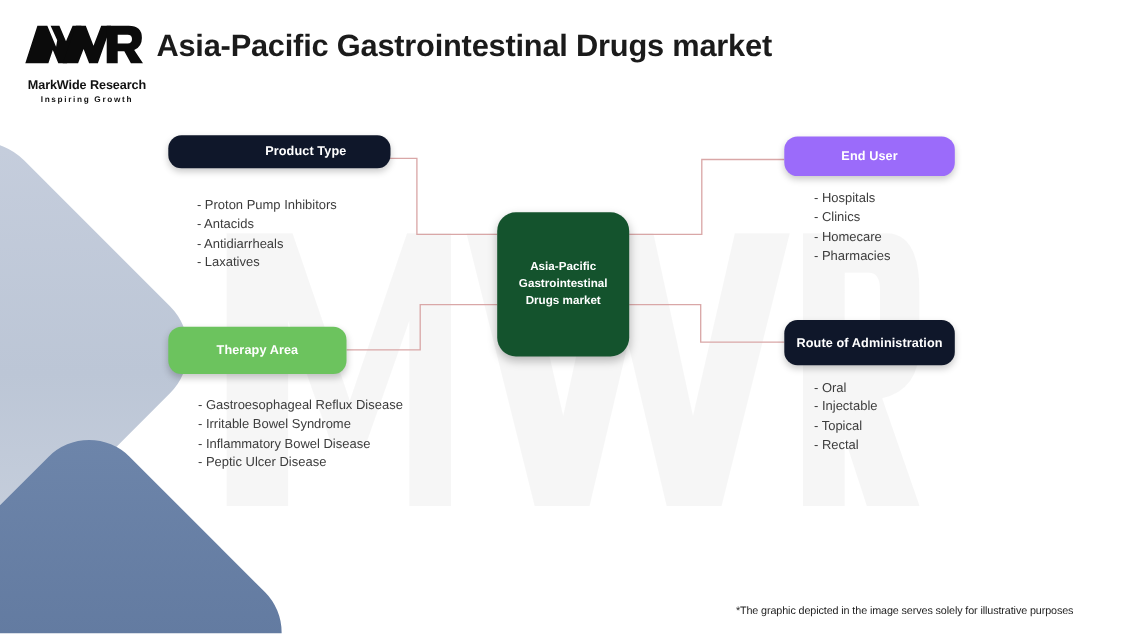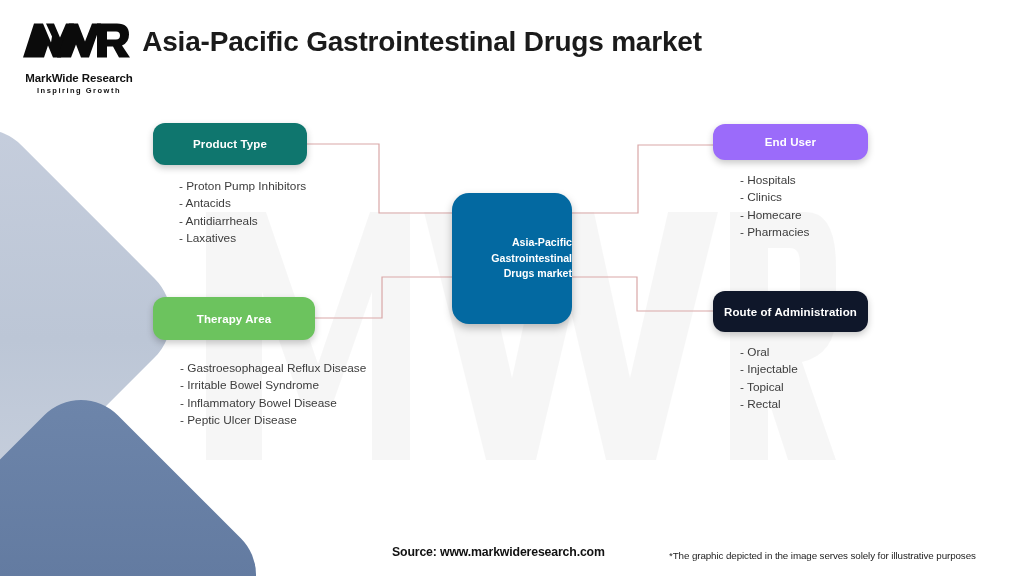--- a/index.html
+++ b/index.html
@@ -107,21 +107,21 @@
     border-radius: 12px;
     box-shadow: 0 3px 7px rgba(0,0,0,0.22);
     display: flex;
     align-items: center;
     justify-content: center;
     color: #ffffff;
     font-size: 11.5px;
     font-weight: bold;
     letter-spacing: 0.1px;
   }
-  .pill-product { left: 153px; top: 123px; width: 154px; height: 42px; background: #0f766e; }
+  .pill-product { left: 153px; top: 123px; width: 154px; height: 30px; background: #0f172a; padding-left: 48px; }
   .pill-therapy { left: 153px; top: 297px; width: 162px; height: 43px; background: #6cc35e; }
   .pill-enduser { left: 713px; top: 124px; width: 155px; height: 36px; background: #9b6bfa; }
   .pill-route   { left: 713px; top: 291px; width: 155px; height: 41px; background: #0f172a; }
 
   
   .items {
     position: absolute;
     font-size: 11.8px;
     color: #3c3c3c;
     line-height: 17.4px;
@@ -133,26 +133,26 @@
   .items-route   { left: 740px; top: 344px; }
   .items div { }
 
   
   .center-node {
     position: absolute;
     left: 452px;
     top: 193px;
     width: 120px;
     height: 131px;
-    background: #0369a1;
+    background: #14532d;
     border-radius: 17px;
     box-shadow: 0 4px 9px rgba(0,0,0,0.26);
     display: flex;
     flex-direction: column;
-    align-items: flex-end;
+    align-items: center;
     justify-content: center;
     color: #ffffff;
     font-size: 10.6px;
     font-weight: bold;
     line-height: 15.5px;
     text-align: center;
   }
 
   
   .source {
@@ -253,16 +253,15 @@
   <div class="pill pill-route">
     <span>Route of Administration</span>
   </div>
   <div class="items items-route">
     <div>- Oral</div>
     <div>- Injectable</div>
     <div>- Topical</div>
     <div>- Rectal</div>
   </div>
 
-  <div class="source">Source: www.markwideresearch.com</div>
   <div class="disclaimer">*The graphic depicted in the image serves solely for illustrative purposes</div>
 
 </div>
 
 </body></html>

